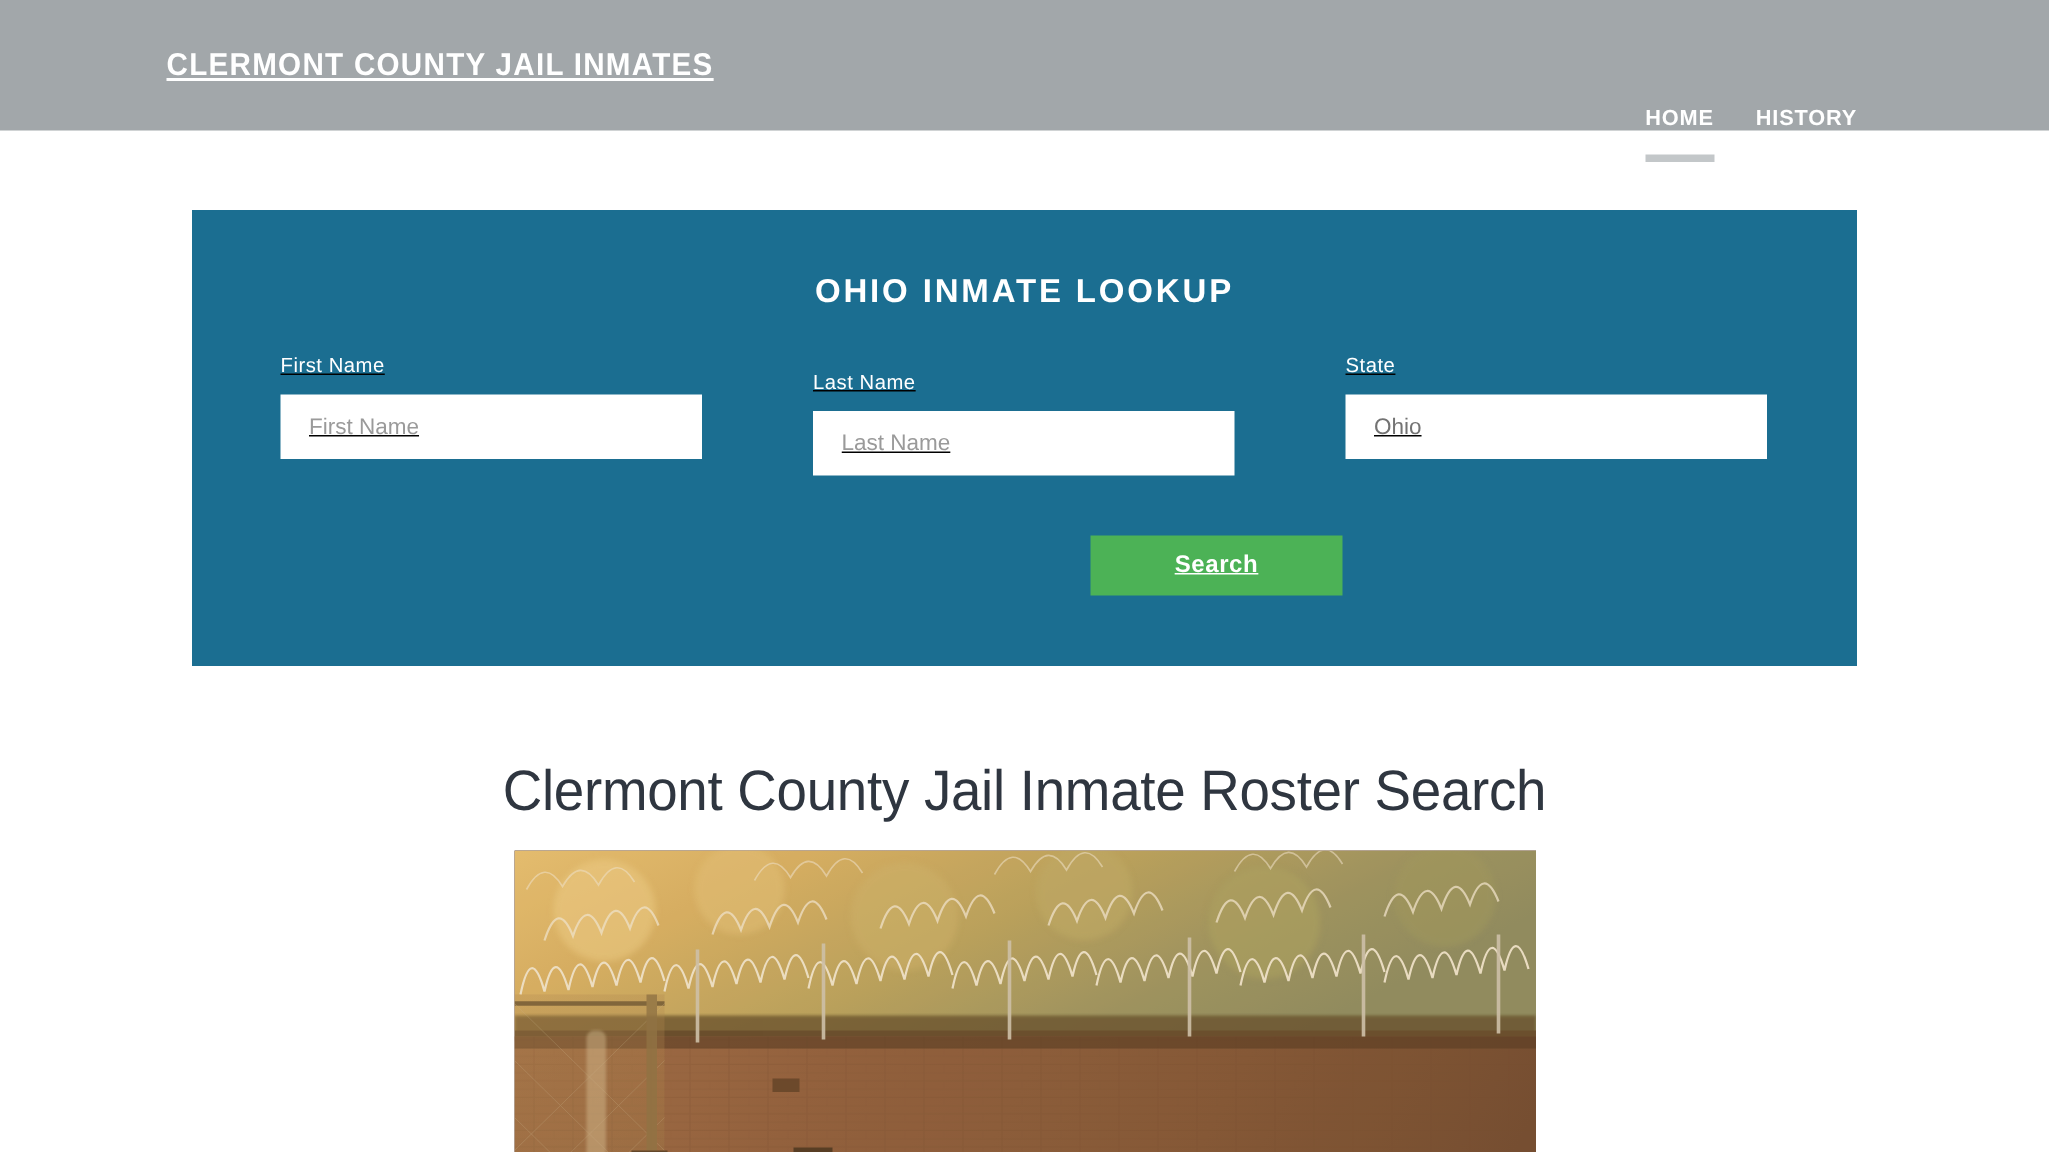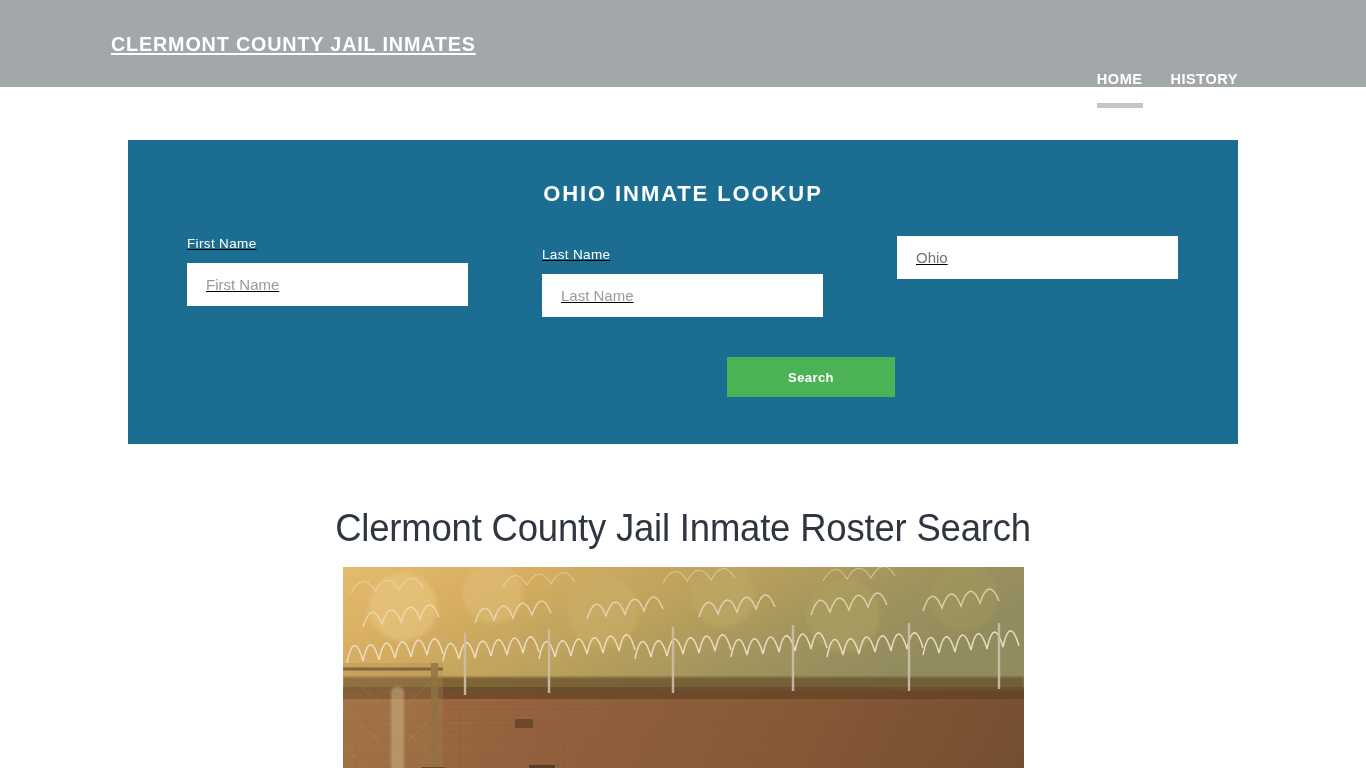--- a/index.html
+++ b/index.html
@@ -155,25 +155,26 @@
 
   .search-btn {
     position: absolute;
     left: 599px;
     top: 217px;
     width: 168px;
     height: 40px;
     background: #4cb256;
     border: 0;
     color: #ffffff;
-    font-size: 13px;
+    font-size: 16px;
     font-weight: bold;
     letter-spacing: 0.4px;
     cursor: pointer;
     font-family: "Liberation Sans", sans-serif;
+    text-decoration: underline;
   }
 
   
   .page-heading {
     position: absolute;
     left: 0;
     top: 503px;
     width: 100%;
     text-align: center;
     color: #2f3640;
@@ -222,20 +223,21 @@
       <label class="field-label">First Name</label>
       <input class="field-input" type="text" placeholder="First Name" style="">
     </div>
 
     <div class="field-group fg-last">
       <label class="field-label">Last Name</label>
       <input class="field-input" type="text" placeholder="Last Name" style="">
     </div>
 
     <div class="field-group fg-state">
+      <label class="field-label">State</label>
       <select class="field-input">
         <option>Ohio</option>
       </select>
     </div>
 
   </div>
 
   <button class="search-btn">Search</button>
 
 </section>

